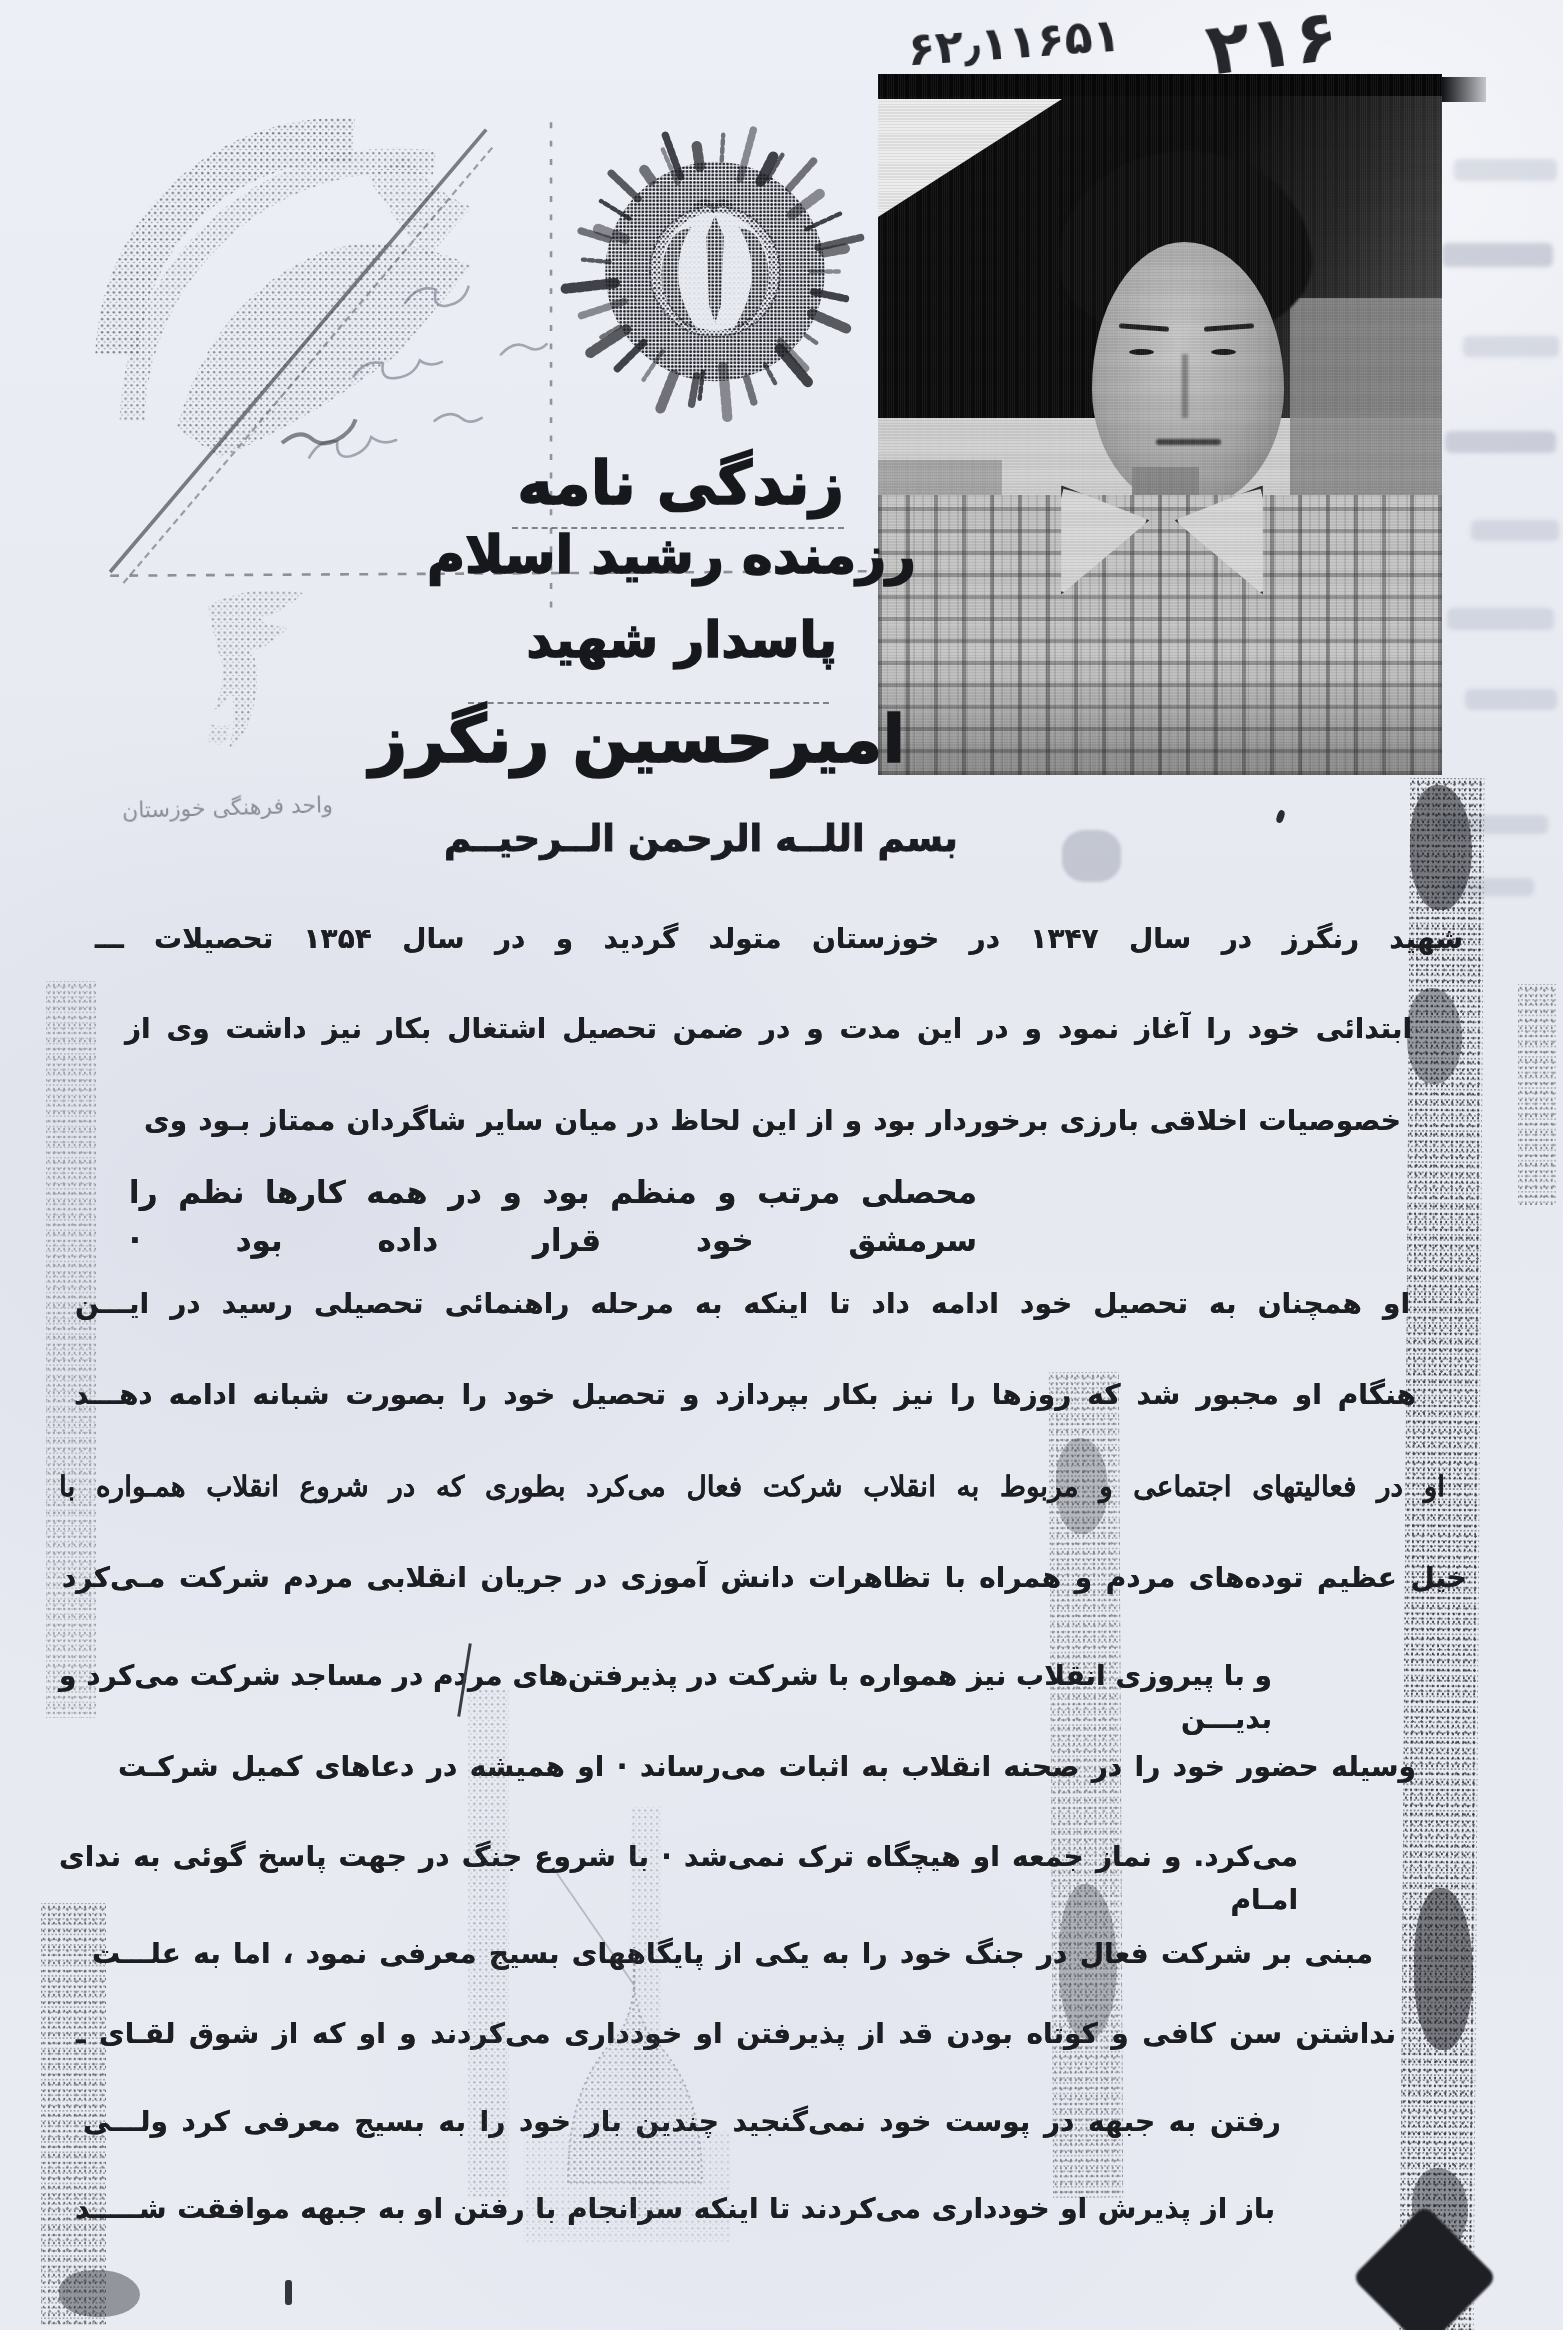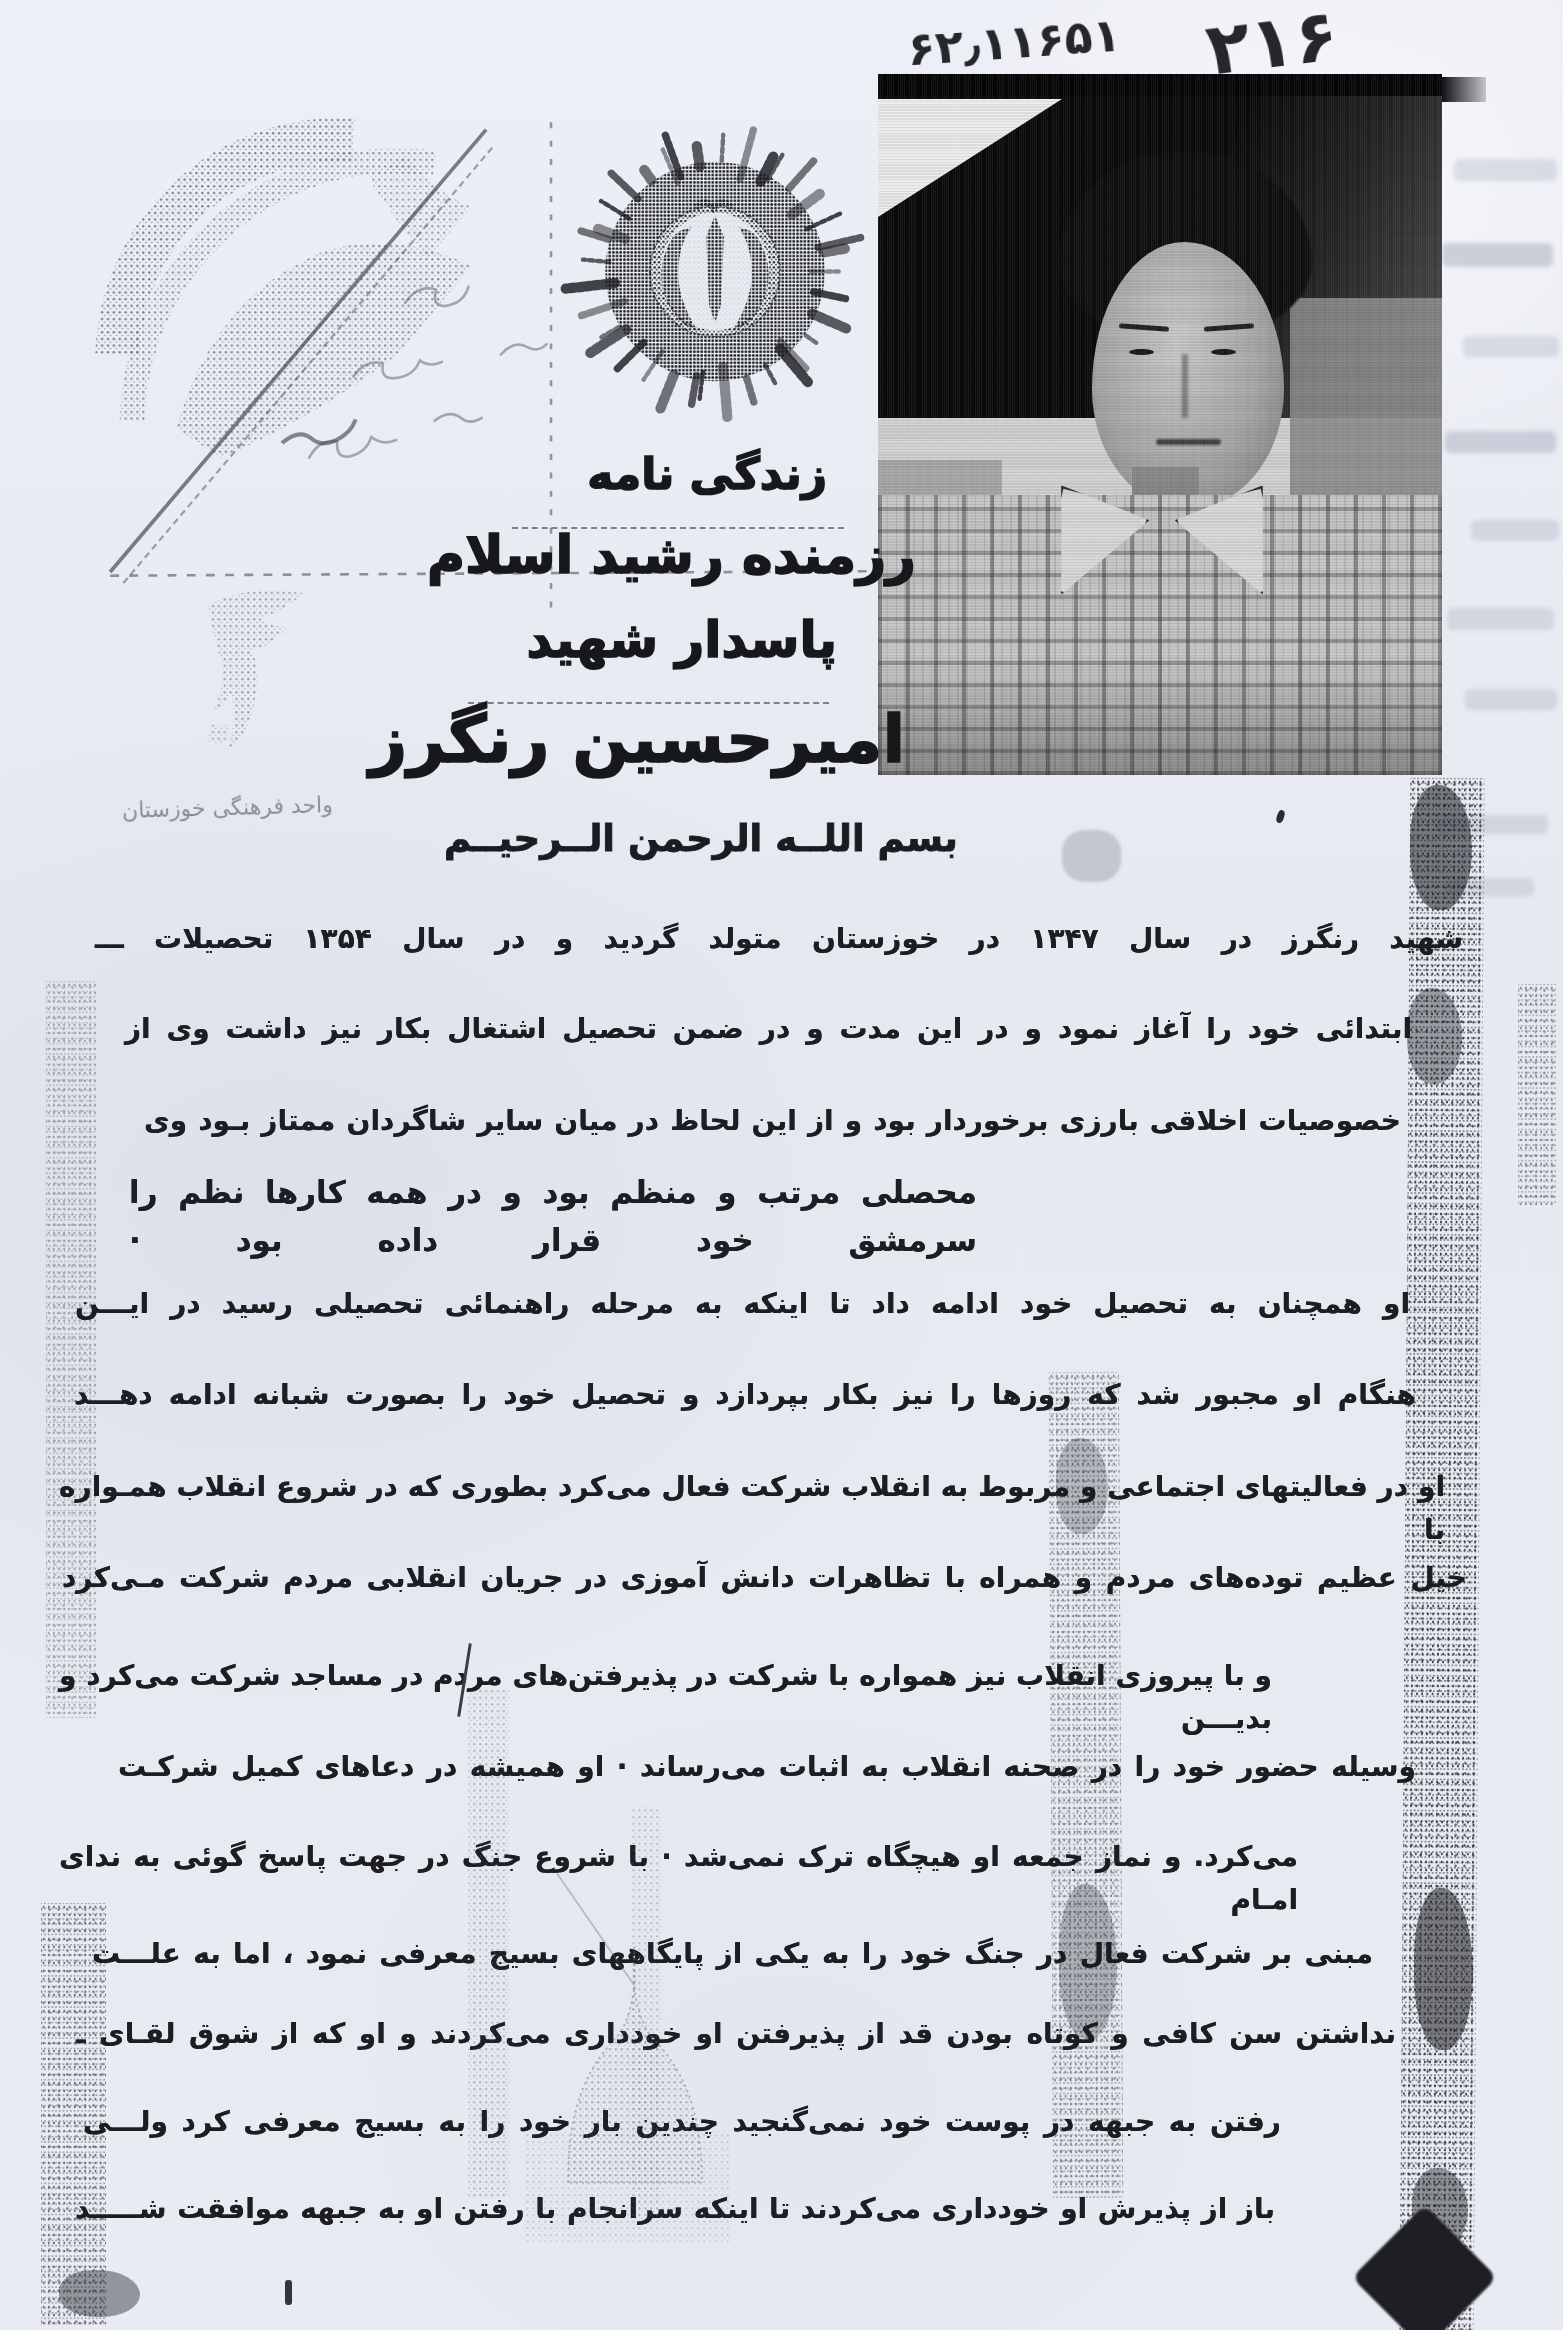--- a/index.html
+++ b/index.html
@@ -47,21 +47,21 @@
     position:absolute;direction:rtl;text-align:justify;text-align-last:justify;
     font-weight:bold;font-size:28px;line-height:1.55;color:#1d1e22;
     filter:blur(0.2px);text-shadow:0 0 0.5px rgba(25,26,32,.85);
   }
   .l1 {top:917px;right:100px;width:1368px;}
   .l2 {top:1007px;right:151px;width:1287px;}
   .l3 {top:1099px;right:162px;width:1257px;}
   .l4 {top:1168px;right:586px;width:848px;font-size:31px;}
   .l5 {top:1282px;right:153px;width:1335px;margin-left:36px;}
   .l6 {top:1373px;right:147px;width:1342px;}
-  .l7 {top:1465px;right:118px;width:1386px;}
+  .l7 {top:1465px;right:118px;width:1386px;font-family:Liberation Serif, serif;}
   .l8 {top:1556px;right:96px;width:1405px;}
   .l9 {top:1654px;right:291px;width:1213px;}
   .l10{top:1745px;right:147px;width:1298px;}
   .l11{top:1835px;right:265px;width:1239px;}
   .l12{top:1926px;right:190px;width:1281px;margin-top:6px;}
   .l13{top:2012px;right:167px;width:1320px;}
   .l14{top:2100px;right:282px;width:1198px;}
   .l15{top:2187px;right:288px;width:1200px;}
   
   .photo{
@@ -230,21 +230,21 @@
 <div class="abs ghost" style="right:5.9px;top:159px;width:103px;height:22px;"></div>
 <div class="abs ghost" style="right:10.3px;top:243px;width:111px;height:23.6px;background:rgba(95,105,130,.26);"></div>
 <div class="abs ghost" style="right:4.4px;top:336px;width:96px;height:20.6px;"></div>
 <div class="abs ghost" style="right:7.4px;top:431px;width:111px;height:22px;background:rgba(100,110,135,.24);"></div>
 <div class="abs ghost" style="right:4.4px;top:520px;width:88px;height:20.6px;"></div>
 <div class="abs ghost" style="right:8.8px;top:608px;width:107px;height:22px;"></div>
 <div class="abs ghost" style="right:5.9px;top:689px;width:92px;height:20.6px;"></div>
 <div class="abs ghost" style="right:14.7px;top:815px;width:111px;height:19px;"></div>
 <div class="abs ghost" style="right:29.5px;top:878px;width:88px;height:17.7px;"></div>
 
-<div class="abs title-line" style="right:736px;top:448px;font-size:44px;">زندگی نامه</div>
+<div class="abs title-line" style="right:719px;top:448px;font-size:60px;">زندگی نامه</div>
 <div class="abs dashline" style="right:719px;top:527px;width:332px;"></div>
 <div class="abs title-line" style="right:647px;top:525px;font-size:52px;">رزمنده رشید اسلام</div>
 <div class="abs title-line" style="right:726px;top:611px;font-size:50px;">پاسدار شهید</div>
 <div class="abs dashline" style="right:734px;top:702px;width:361px;"></div>
 <div class="abs title-line" style="right:658px;top:701px;font-size:66px;">امیرحسین رنگرز</div>
 <div class="abs" style="right:279px;top:810px;width:6.6px;height:13.3px;background:#2a2b30;transform:rotate(18deg);border-radius:40%;"></div>
 
 <div class="abs side-note" style="left:122px;top:795px;">واحد فرهنگی خوزستان</div>
 <div class="abs basmala" style="right:605px;top:817px;">بسم اللــه الرحمن الــرحیــم</div>
 <div class="abs smudge" style="left:1062px;top:830px;width:59px;height:52px;"></div>

